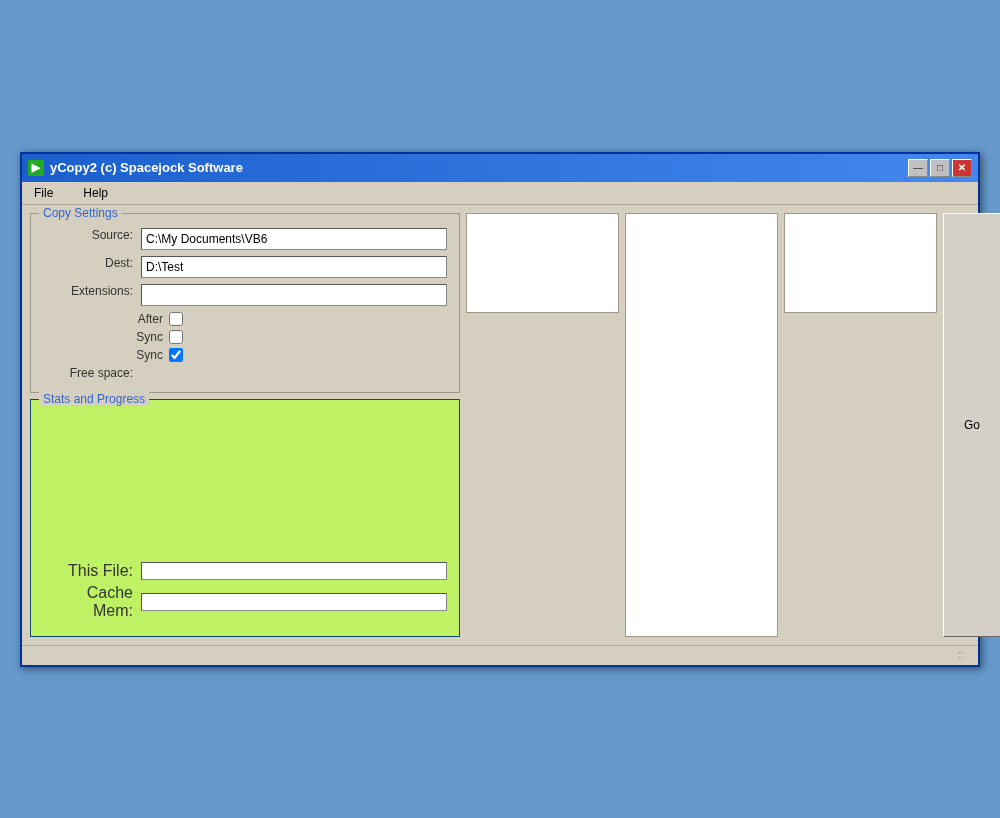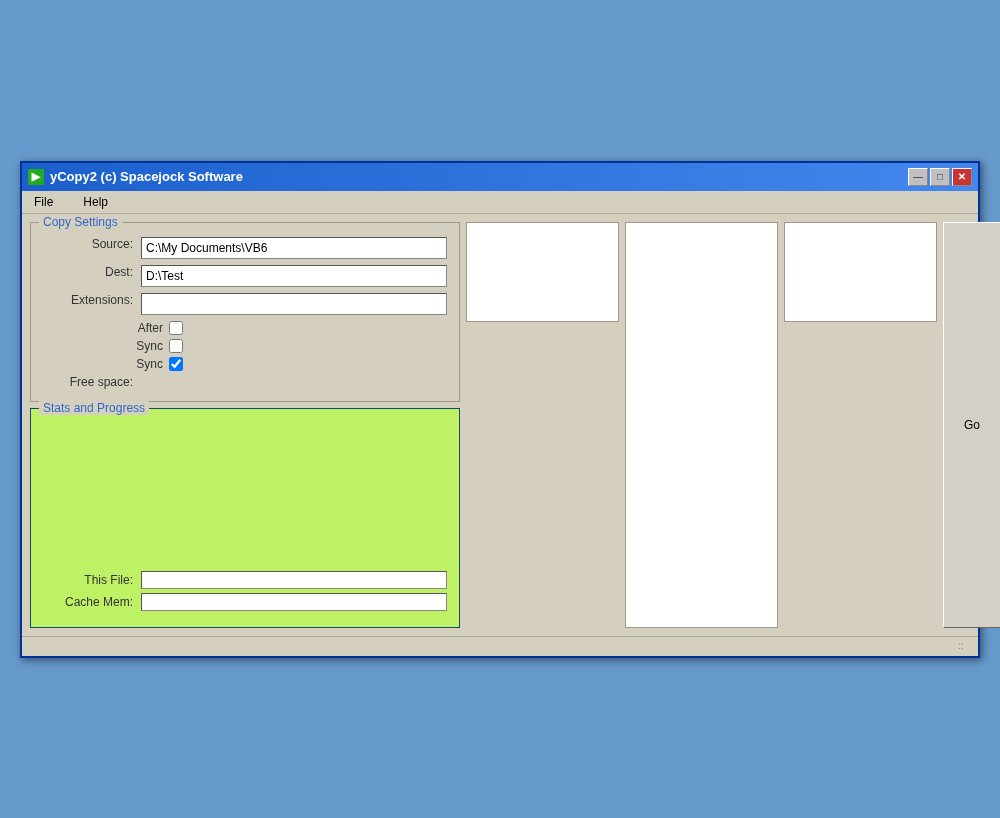--- a/index.html
+++ b/index.html
@@ -213,21 +213,21 @@
     .progress-row {
       display: flex;
       align-items: center;
       margin-bottom: 4px;
     }
 
     .progress-label {
       text-align: right;
       width: 90px;
       margin-right: 8px;
-      font-size: 12px;
+      font-size: 16px;
       color: #333;
       flex-shrink: 0;
     }
 
     .progress-bar-container {
       flex: 1;
       height: 18px;
       border: 1px solid #888;
       border-top-color: #555;
       border-left-color: #555;

